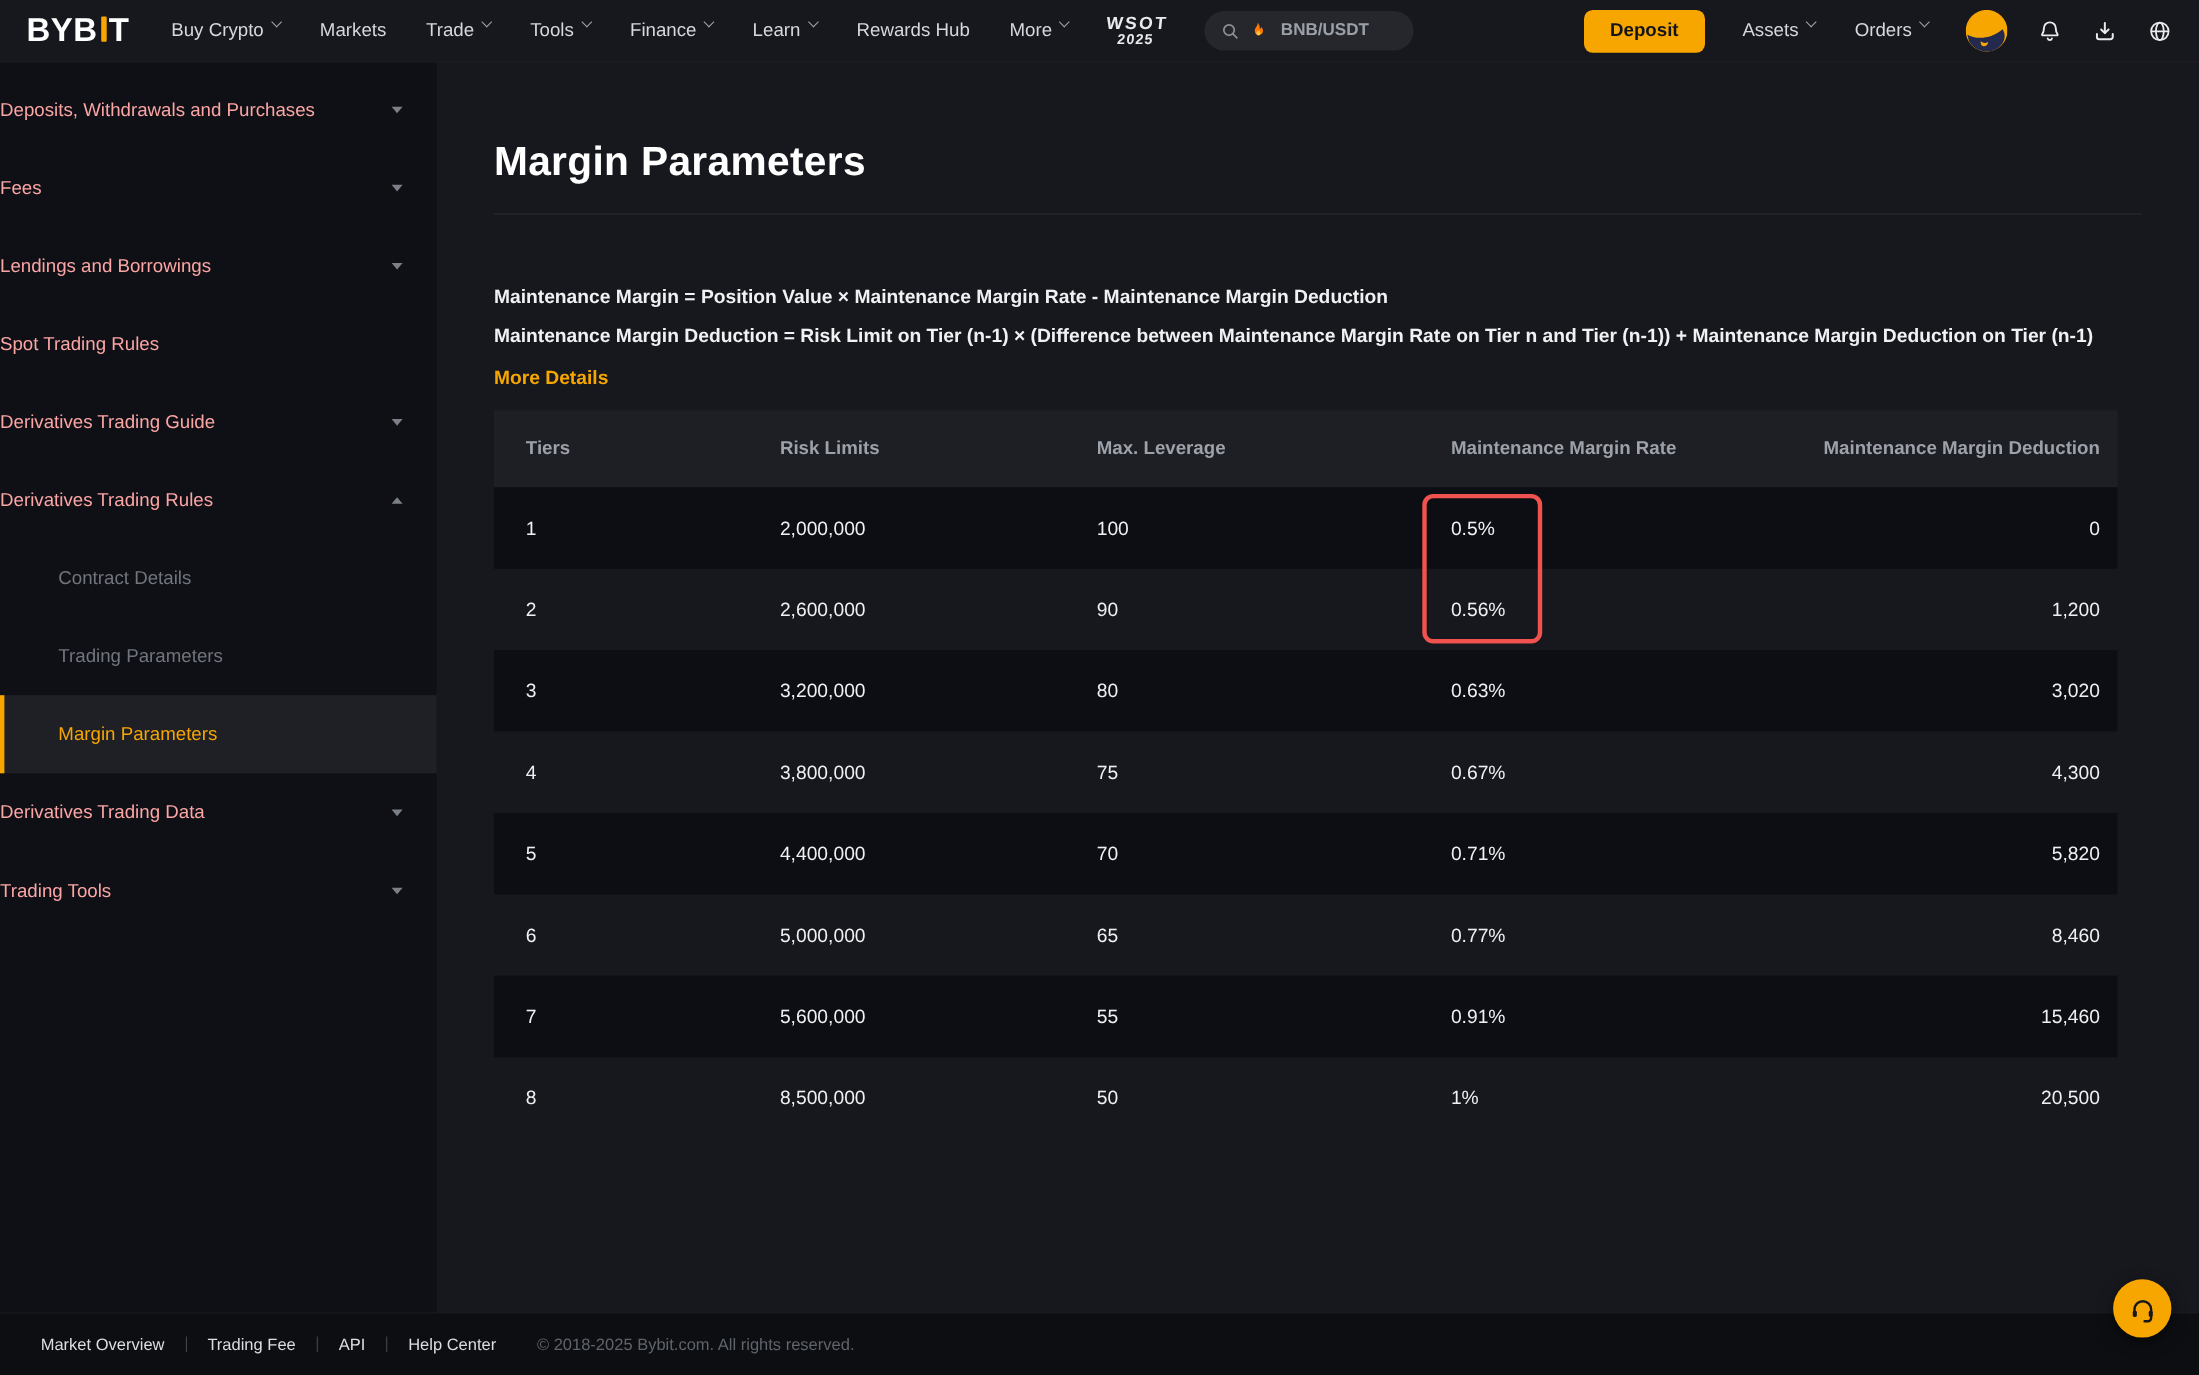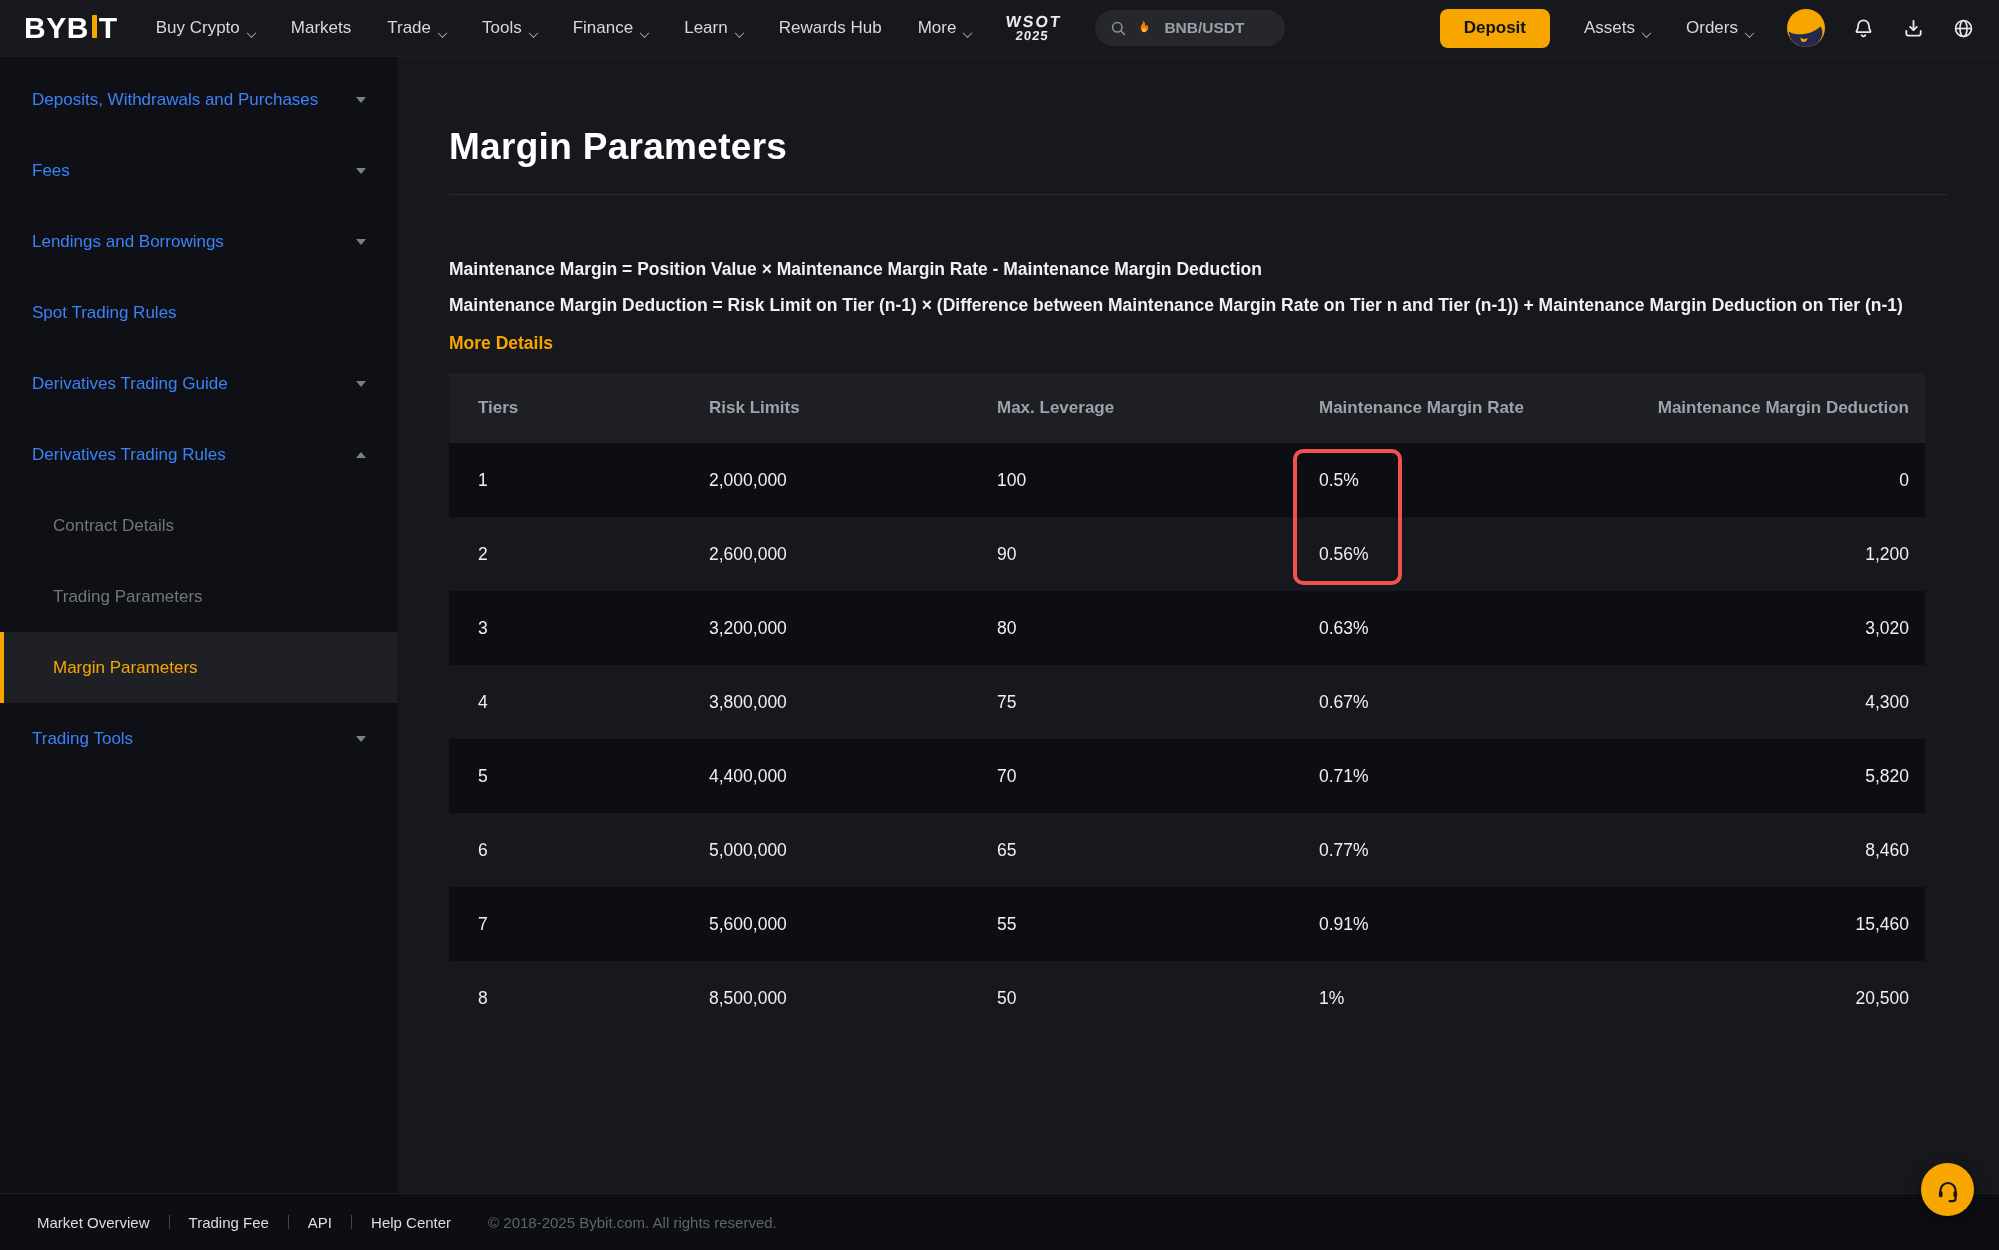--- a/index.html
+++ b/index.html
@@ -11,37 +11,37 @@
     overflow:hidden;
   }
   
   .topbar {
     height:57px; display:flex; align-items:center;
     padding:0 24px; background:#17181d; border-bottom:1px solid #1d1e24;
   }
   .logo { display:flex; align-items:center; font-weight:800; font-size:30px; letter-spacing:.5px; color:#fff; margin-right:38px; }
   .logo .bar { display:inline-block; width:5px; height:23px; background:#f7a600; margin:0 2px 0 3px; transform:translateY(-2px); border-radius:1px; }
   .mainnav { display:flex; align-items:center; gap:36px; }
-  .navitem { font-size:17px; color:#d6d8dc; cursor:pointer; display:flex; align-items:flex-end; white-space:nowrap; }
+  .navitem { font-size:17px; color:#d6d8dc; cursor:pointer; display:flex; align-items:flex-start; white-space:nowrap; }
   .chev { display:inline-block; width:7px; height:7px; border-right:1.6px solid #9da1a8; border-bottom:1.6px solid #9da1a8; transform:rotate(45deg) translate(-1px,-1px); margin-left:8px; }
   .wsot { margin-left:34px; text-align:center; color:#e9eaec; transform:skewX(-6deg); cursor:pointer; }
   .wsot .l1 { font-size:16px; font-weight:800; letter-spacing:2px; line-height:14px; }
   .wsot .l2 { font-size:13px; font-weight:800; letter-spacing:1px; line-height:13px; }
   .searchpill { margin-left:34px; width:190px; height:36px; background:#26272d; border-radius:18px; display:flex; align-items:center; padding:0 14px; cursor:text; }
   .searchpill .q { margin-right:8px; display:flex; }
   .searchpill .txt { font-size:15.5px; font-weight:700; color:#9ba0a8; display:flex; align-items:center; gap:14px; }
   .spacer { flex:1; }
   .deposit { background:#f7a600; color:#131419; border:none; border-radius:8px; font-weight:700; font-size:17px; padding:0 24px; height:39px; cursor:pointer; font-family:inherit; }
   .acctnav { display:flex; align-items:center; gap:36px; margin:0 34px; }
   .icons { display:flex; align-items:center; gap:27px; }
   .iconbtn { display:flex; cursor:pointer; }
   
   .shell { display:flex; height:1136px; }
   aside { width:397px; background:#0f1015; padding-top:7px; flex-shrink:0; }
-  .sideitem { position:relative; height:71px; display:flex; align-items:center; padding-left:32px; padding-right:45px; font-size:17px; color:#3b82f6; cursor:pointer; white-space:nowrap; }
+  .sideitem { position:relative; height:71px; display:flex; align-items:center; padding-right:45px; font-size:17px; color:#fca5a5; cursor:pointer; white-space:nowrap; }
   .sideitem.sub { padding-left:53px; font-size:17px; color:#71757e; }
   .sideitem.active { background:#1e2026; color:#f7a600; }
   .sideitem.active::before { content:""; position:absolute; left:0; top:0; width:4px; height:100%; background:#f7a600; }
   .tri { position:absolute; right:31px; top:50%; width:0; height:0; border-left:5px solid transparent; border-right:5px solid transparent; }
   .tri.down { border-top:6px solid #7b7f87; transform:translateY(-50%); }
   .tri.up { border-bottom:6px solid #7b7f87; transform:translateY(-50%); }
   
   main { flex:1; padding:68px 52px 0 52px; overflow:hidden; }
   .pagetitle { font-size:37px; font-weight:800; color:#ffffff; line-height:44px; letter-spacing:.3px; }
   .divider { height:1px; background:#2a2b31; margin-top:25px; }
@@ -205,20 +205,24 @@
         <i class="tri up"></i>
       </div>
     <div class="sideitem sub">
         <span>Contract Details</span>
       </div>
     <div class="sideitem sub">
         <span>Trading Parameters</span>
       </div>
     <div class="sideitem sub active">
         <span>Margin Parameters</span>
+      </div>
+    <div class="sideitem">
+        <span>Derivatives Trading Data</span>
+        <i class="tri down"></i>
       </div>
     <div class="sideitem">
         <span>Trading Tools</span>
         <i class="tri down"></i>
       </div>
   </aside>
 
   <main>
     <h1 class="pagetitle">Margin Parameters</h1>
     <div class="divider"></div>

